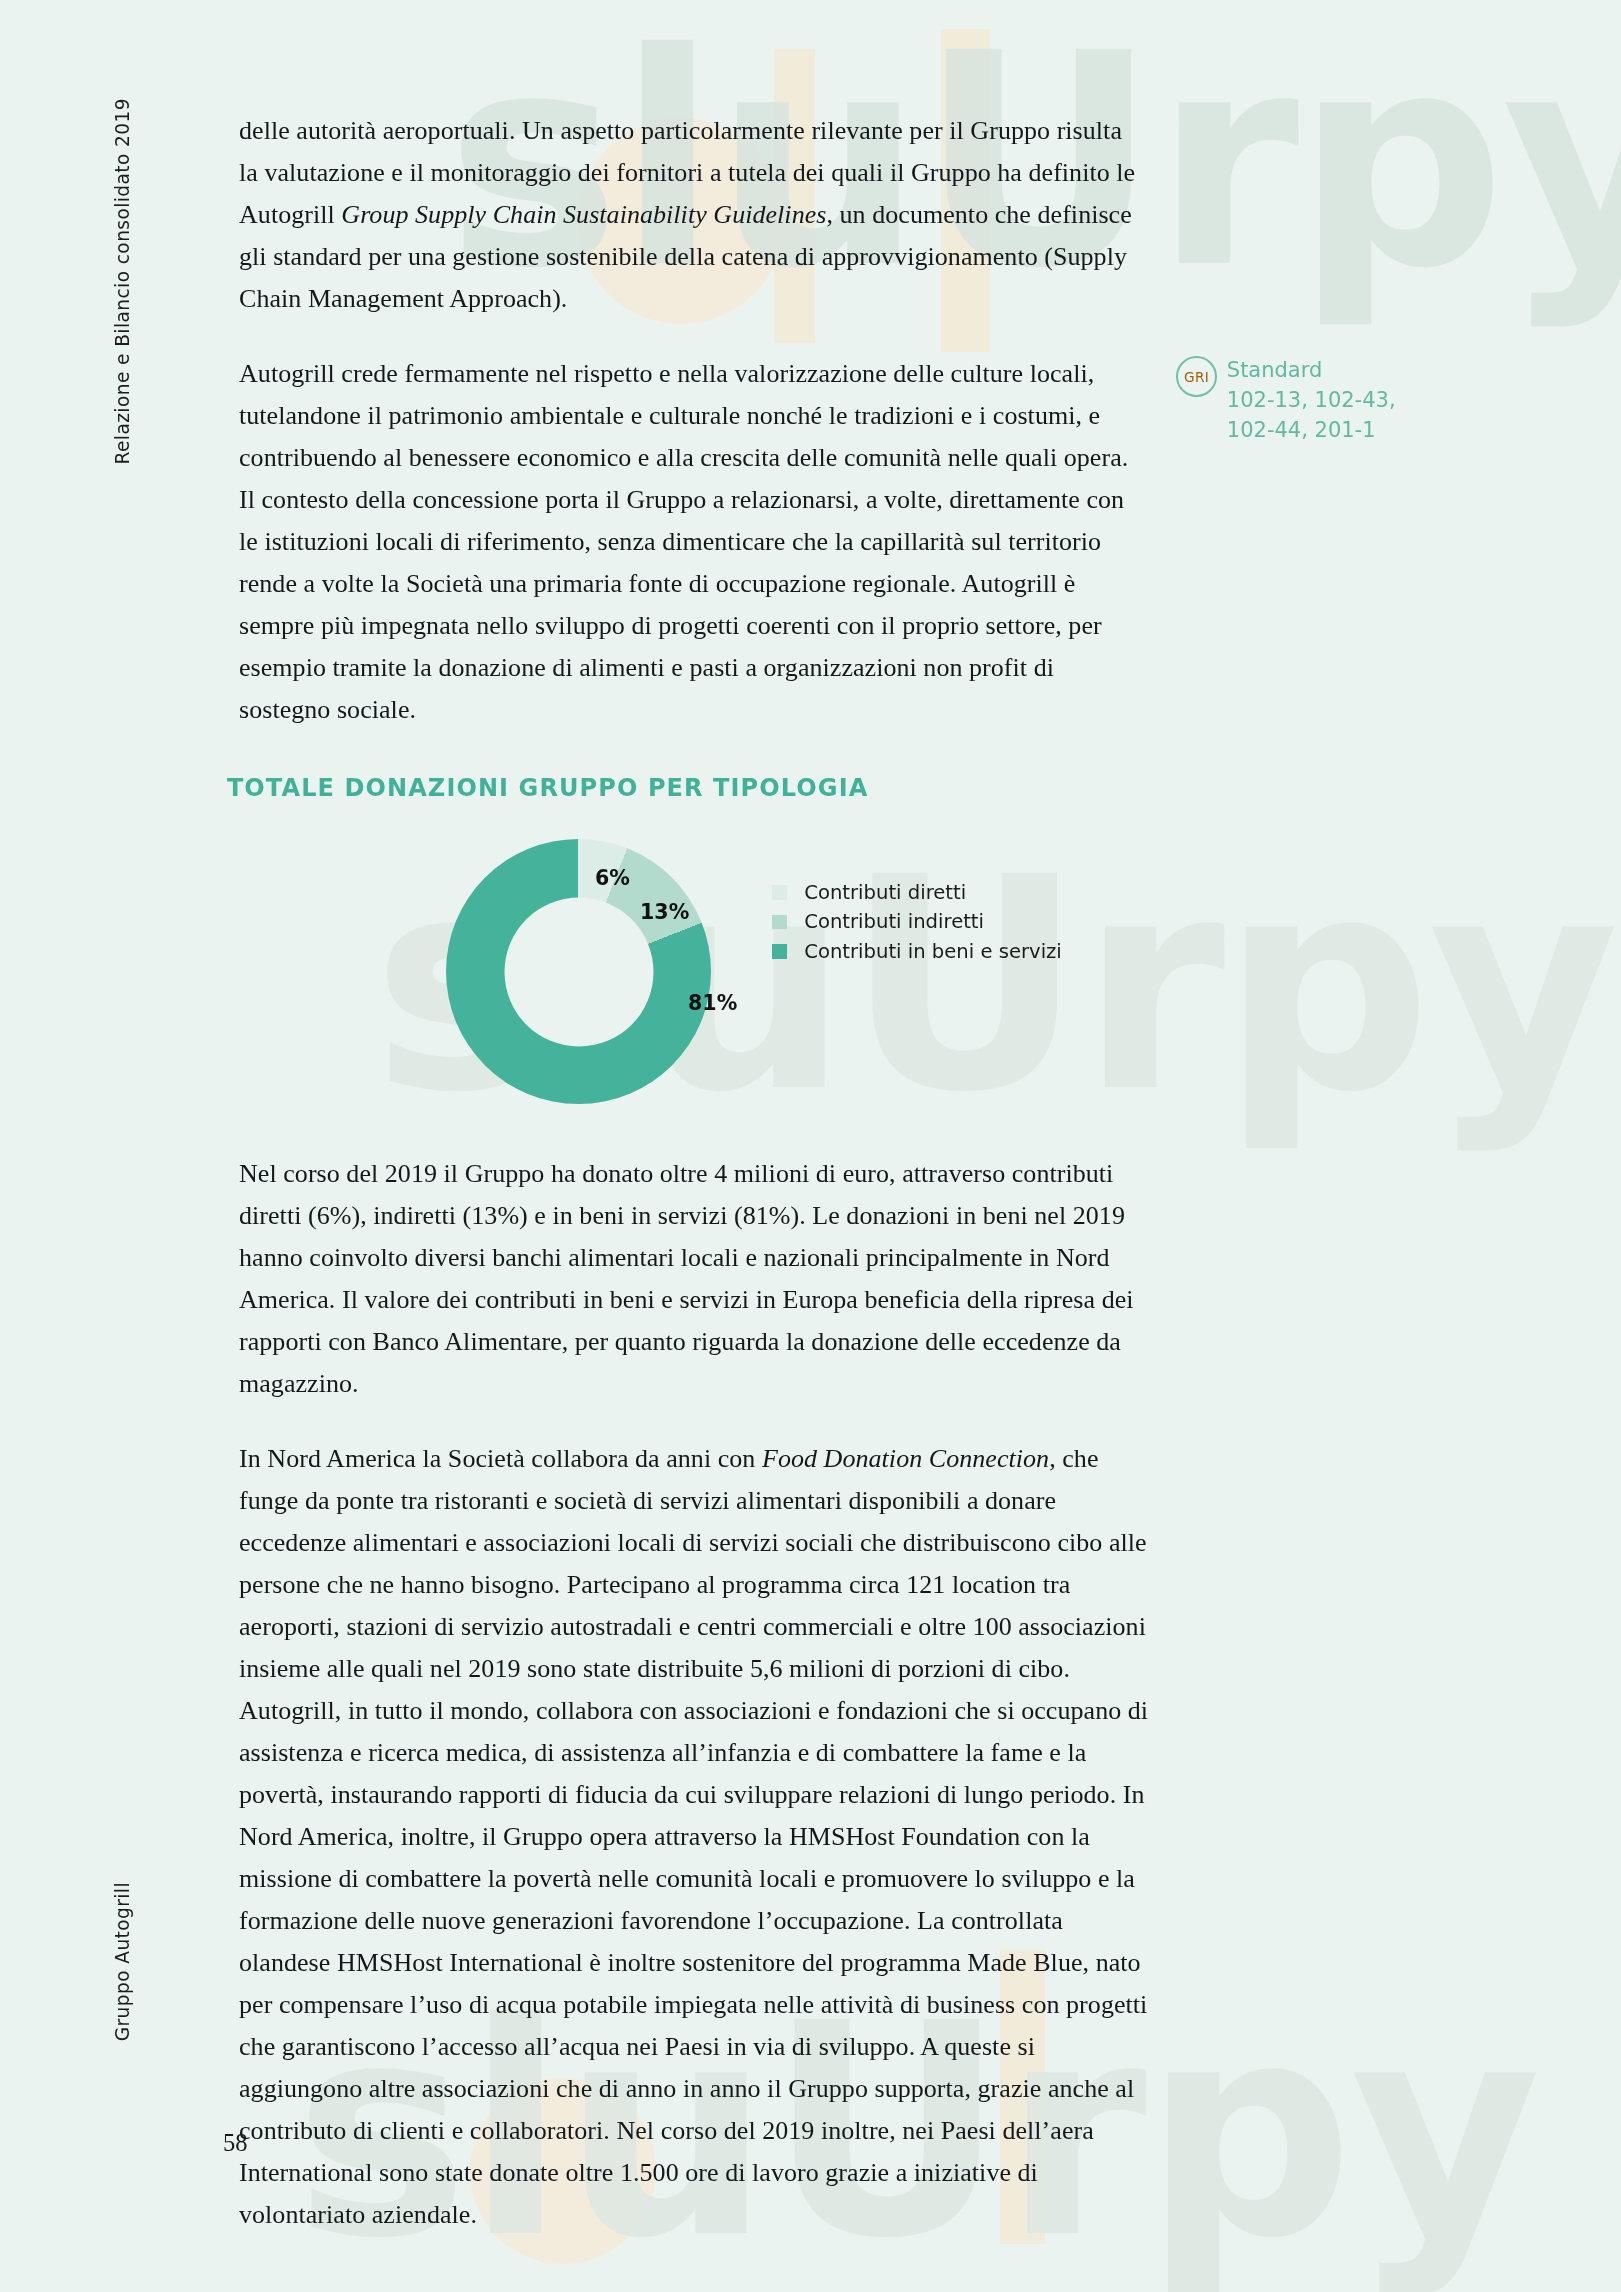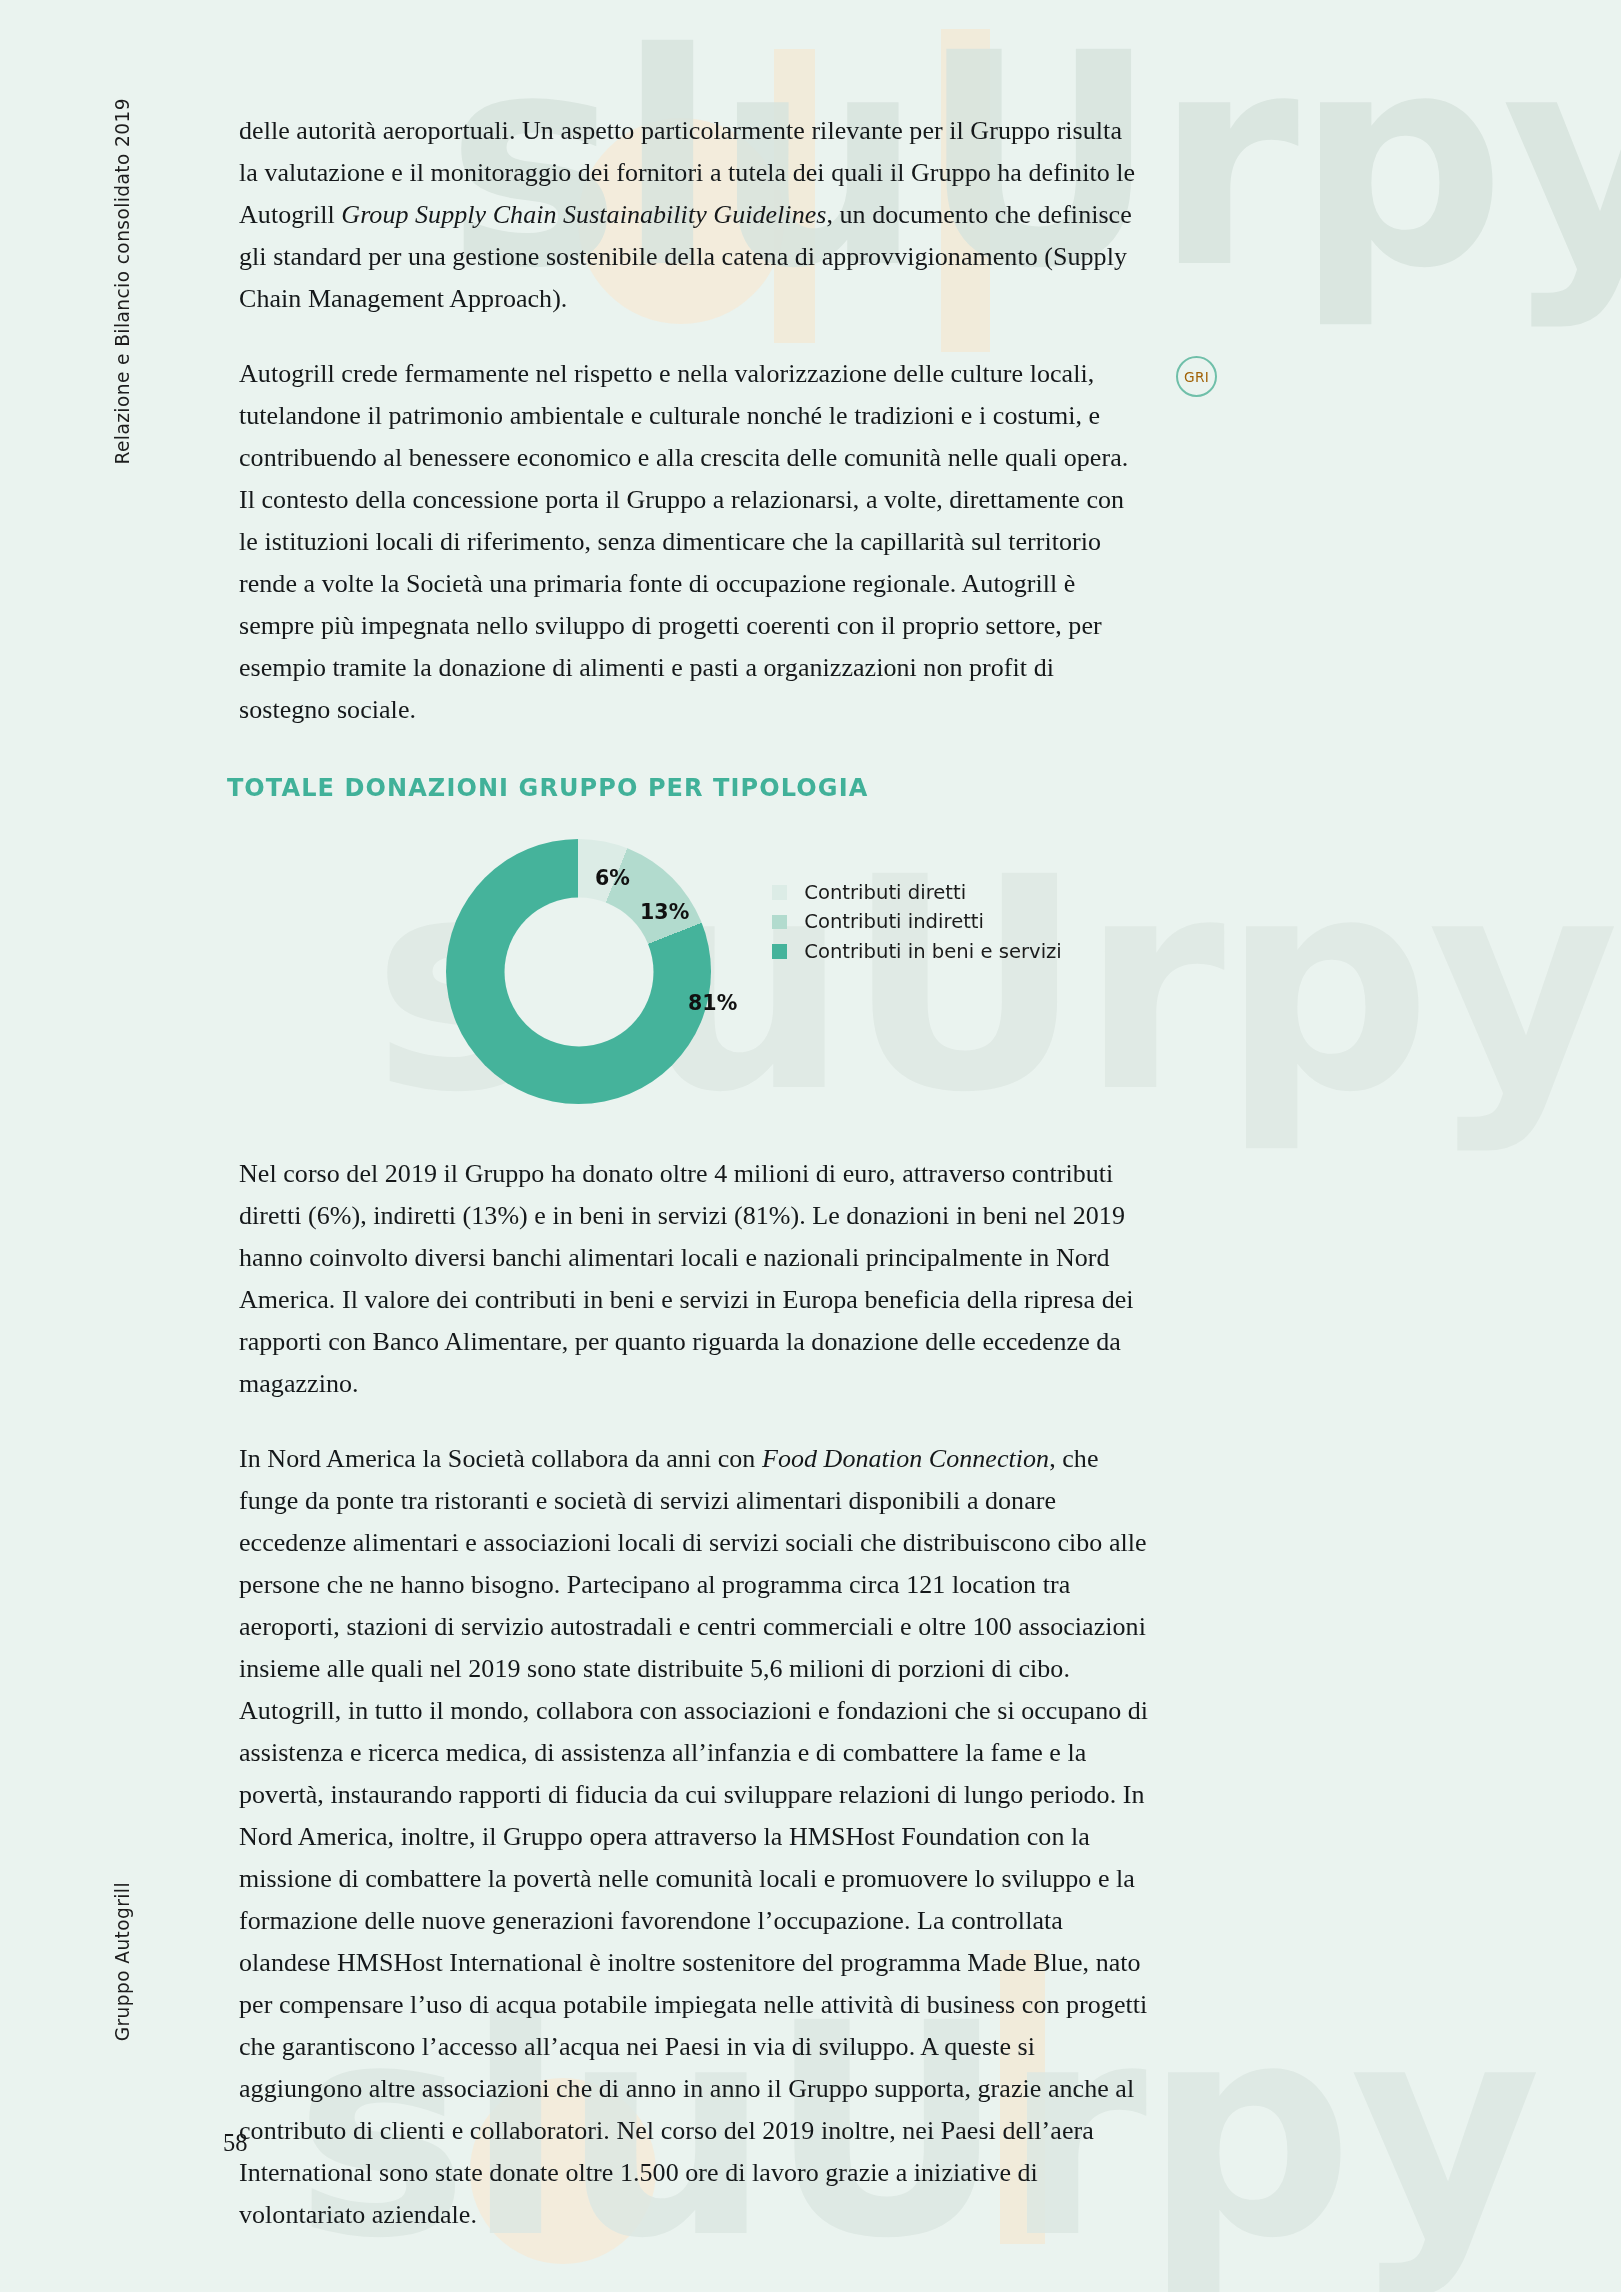--- a/index.html
+++ b/index.html
@@ -258,20 +258,25 @@
     <p class="body-text"><span>delle autorità aeroportuali. Un aspetto particolarmente rilevante per il Gruppo risulta la valutazione e il monitoraggio dei fornitori a tutela dei quali il Gruppo ha definito le Autogrill </span><em>Group Supply Chain Sustainability Guidelines</em><span>, un documento che definisce gli standard per una gestione sostenibile della catena di approvvigionamento (Supply Chain Management Approach).</span></p>
 
 
     <p class="body-text">Autogrill crede fermamente nel rispetto e nella valorizzazione delle culture locali, tutelandone il patrimonio ambientale e culturale nonché le tradizioni e i costumi, e contribuendo al benessere economico e alla crescita delle comunità nelle quali opera. Il contesto della concessione porta il Gruppo a relazionarsi, a volte, direttamente con le istituzioni locali di riferimento, senza dimenticare che la capillarità sul territorio rende a volte la Società una primaria fonte di occupazione regionale. Autogrill è sempre più impegnata nello sviluppo di progetti coerenti con il proprio settore, per esempio tramite la donazione di alimenti e pasti a organizzazioni non profit di sostegno sociale.</p>
 
   </div>
 
   <div class="gri-box">
     <div class="gri-circle">
       <span>GRI</span>
+    </div>
+    <div class="gri-lines">
+      <div>Standard</div>
+      <div>102-13, 102-43,</div>
+      <div>102-44, 201-1</div>
     </div>
   </div>
 
   <div class="chart-block">
     <div class="chart-title">Totale donazioni Gruppo per tipologia</div>
     <div class="chart-area">
 
       <div class="donut-wrap">
         <div class="donut" id="donut-ring" style="background: conic-gradient(rgb(220, 236, 230) 0deg, rgb(220, 236, 230) 21.6deg, rgb(178, 219, 206) 21.6deg, rgb(178, 219, 206) 68.4deg, rgb(69, 179, 155) 68.4deg, rgb(69, 179, 155) 360deg);"></div>
         <div class="donut-hole"></div>

